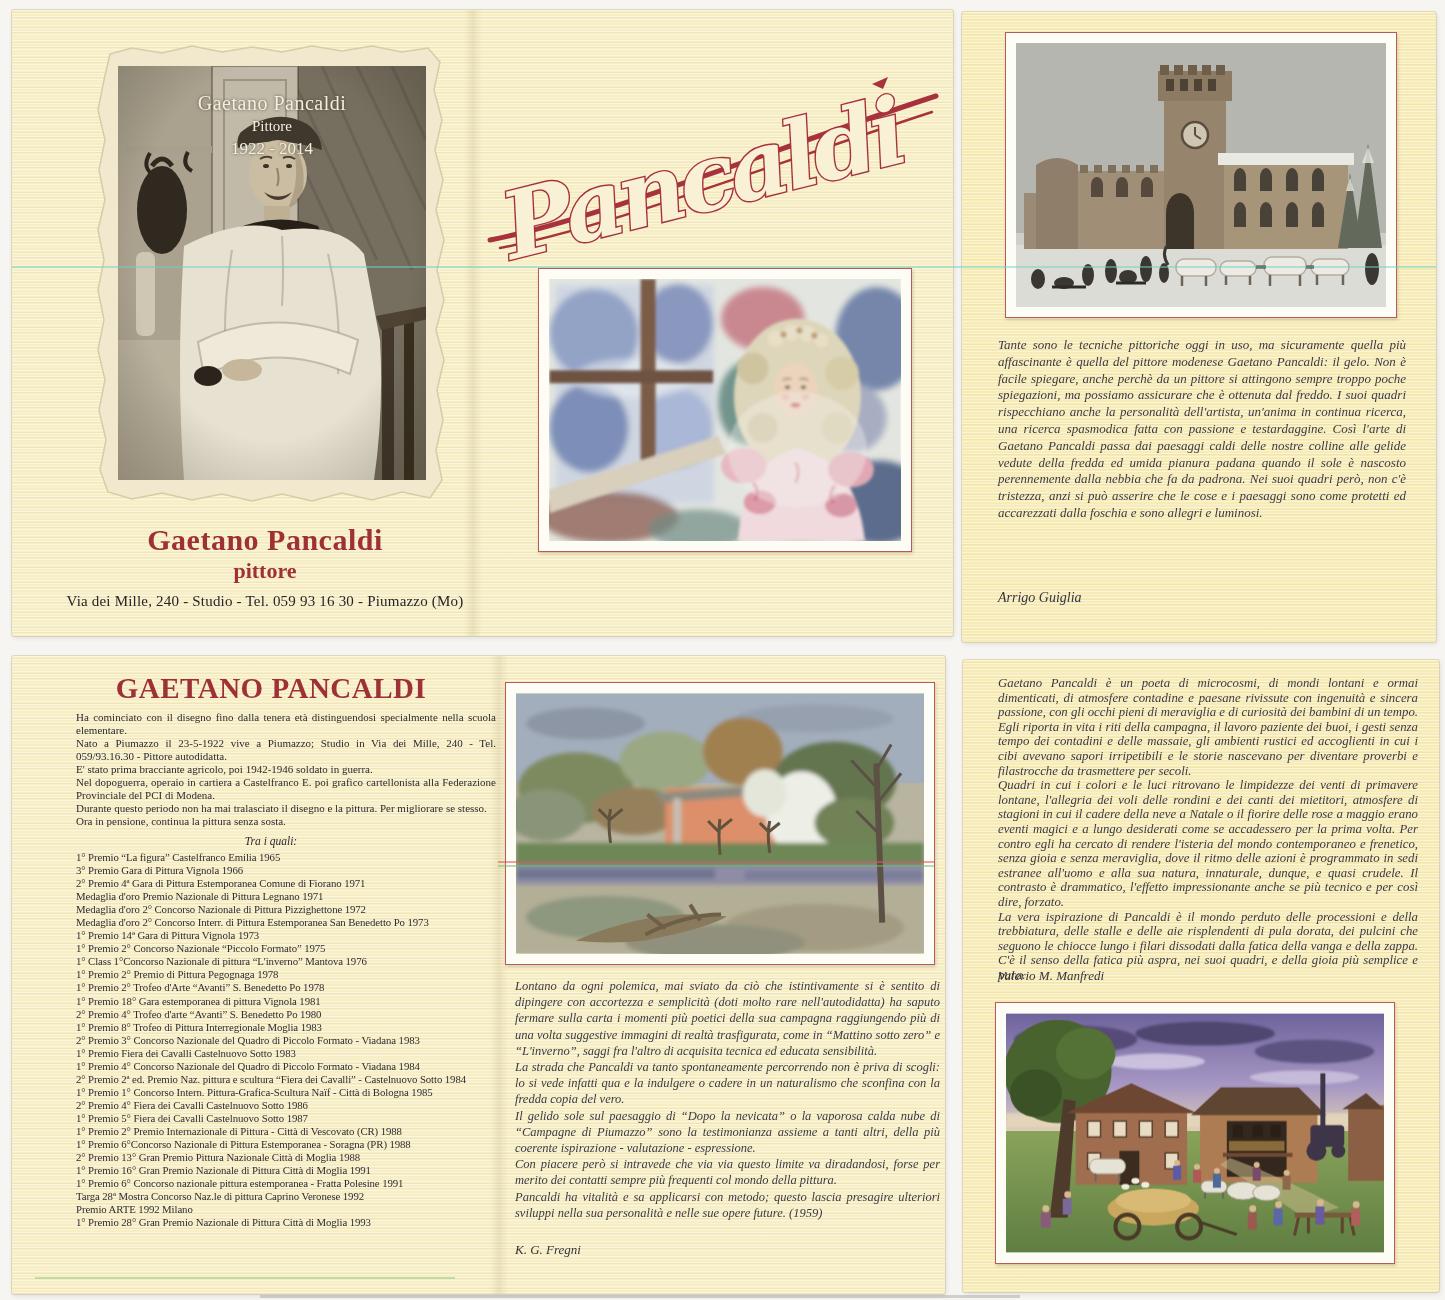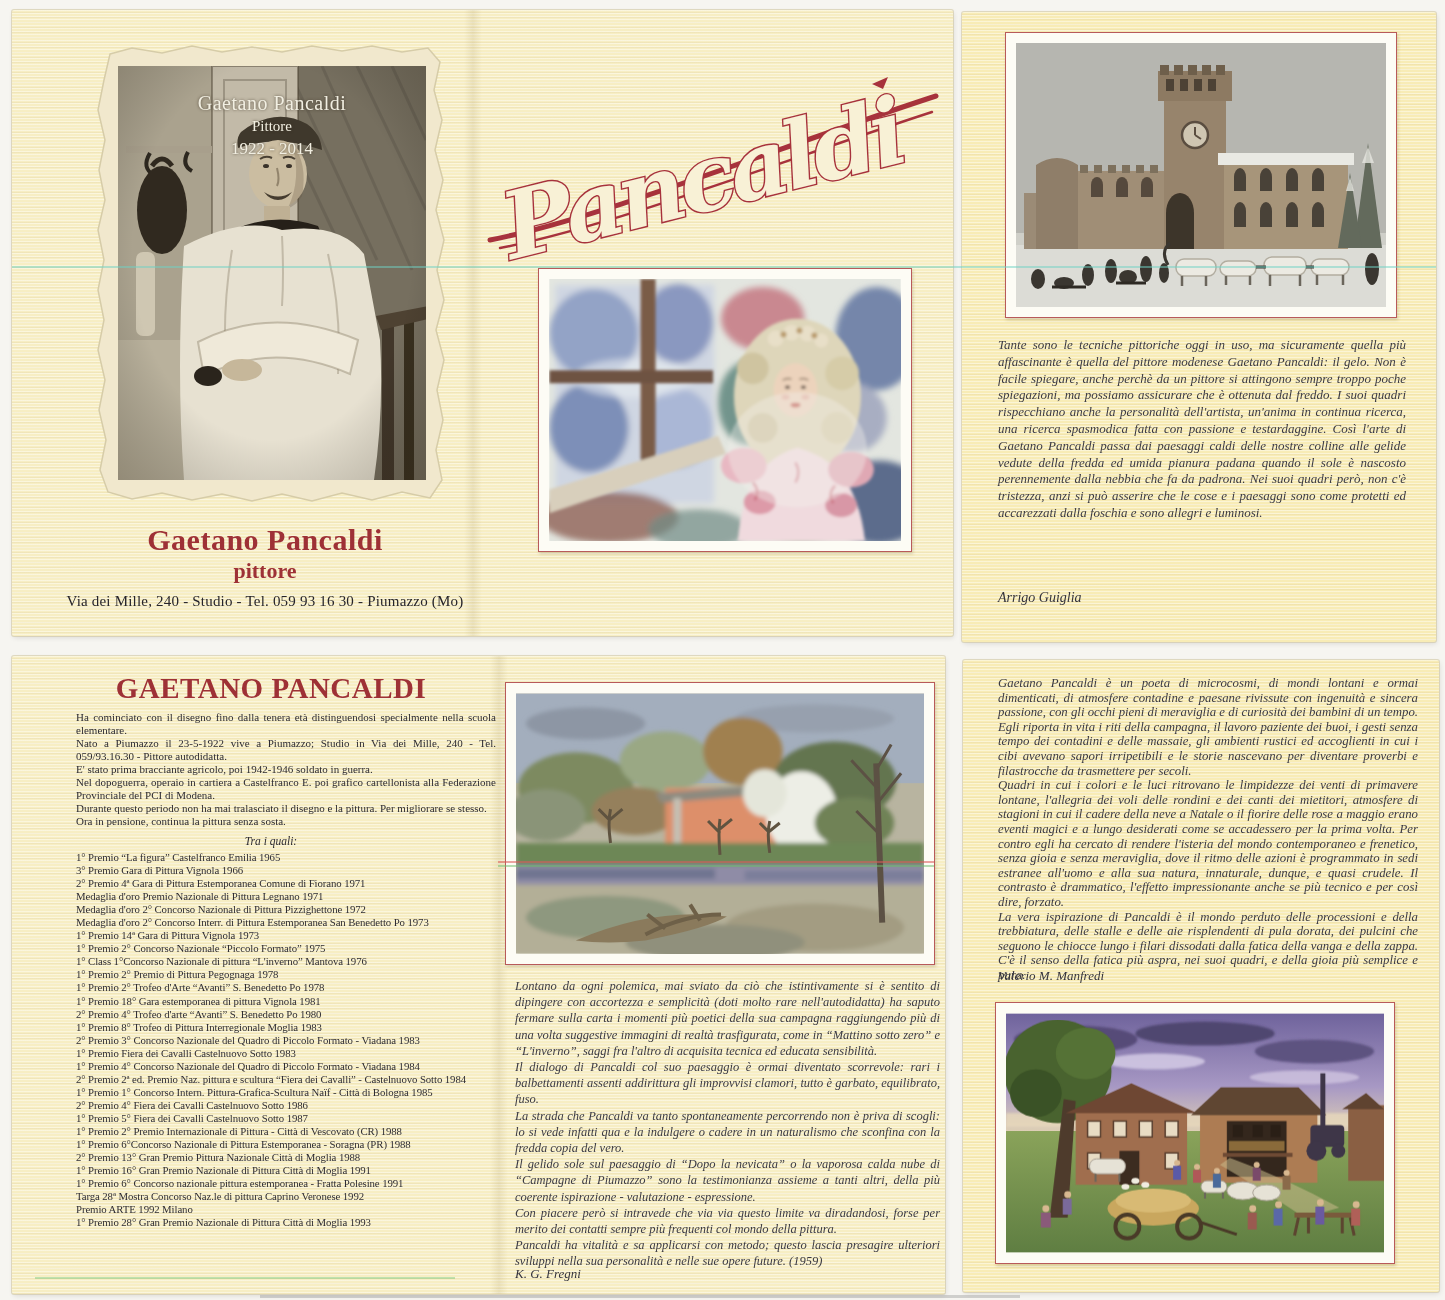--- a/index.html
+++ b/index.html
@@ -408,27 +408,26 @@
       </g>
       <path d="M60 248 Q140 214 212 224 Q192 236 130 248 Q92 252 60 248 Z" fill="#8a7a5c"></path>
       <g stroke="#6e6048" stroke-width="4" fill="none">
         <path d="M130 242 q40 -20 76 -20 M150 236 l-18 -14 M185 228 l-10 -16"></path>
       </g>
     </svg>
   </div>
 
   <div class="itext" style="left:503px;top:322px;width:425px;position:absolute;font-size:12.5px;line-height:16.2px;">
       <p>Lontano da ogni polemica, mai sviato da ciò che istintivamente si è sentito di dipingere con accortezza e semplicità (doti molto rare nell'autodidatta) ha saputo fermare sulla carta i momenti più poetici della sua campagna raggiungendo più di una volta suggestive immagini di realtà trasfigurata, come in “Mattino sotto zero” e “L'inverno”, saggi fra l'altro di acquisita tecnica ed educata sensibilità.</p>
-      <p>Il dialogo di Pancaldi col suo paesaggio è ormai diventato scorrevole: rari i balbettamenti assenti addirittura gli improvvisi clamori, tutto è garbato, equilibrato, fuso.</p>
       <p>La strada che Pancaldi va tanto spontaneamente percorrendo non è priva di scogli: lo si vede infatti qua e la indulgere o cadere in un naturalismo che sconfina con la fredda copia del vero.</p>
       <p>Il gelido sole sul paesaggio di “Dopo la nevicata” o la vaporosa calda nube di “Campagne di Piumazzo” sono la testimonianza assieme a tanti altri, della più coerente ispirazione - valutazione - espressione.</p>
       <p>Con piacere però si intravede che via via questo limite va diradandosi, forse per merito dei contatti sempre più frequenti col mondo della pittura.</p>
       <p>Pancaldi ha vitalità e sa applicarsi con metodo; questo lascia presagire ulteriori sviluppi nella sua personalità e nelle sue opere future. (1959)</p>
     </div>
-  <div class="sig" style="position:absolute;left:503px;top:610px;width:420px;font-size:13px;">K. G. Fregni</div>
+  <div class="sig" style="position:absolute;left:503px;top:586px;width:420px;font-size:13px;">K. G. Fregni</div>
 </div>
 
 <div class="panel warm" style="left:963px;top:660px;width:476px;height:632px;">
   <div class="itext" style="left:35px;top:16px;width:420px;position:absolute;font-size:12.8px;line-height:14.6px;">
       <p>Gaetano Pancaldi è un poeta di microcosmi, di mondi lontani e ormai dimenticati, di atmosfere contadine e paesane rivissute con ingenuità e sincera passione, con gli occhi pieni di meraviglia e di curiosità dei bambini di un tempo. Egli riporta in vita i riti della campagna, il lavoro paziente dei buoi, i gesti senza tempo dei contadini e delle massaie, gli ambienti rustici ed accoglienti in cui i cibi avevano sapori irripetibili e le storie nascevano per diventare proverbi e filastrocche da trasmettere per secoli.</p>
       <p>Quadri in cui i colori e le luci ritrovano le limpidezze dei venti di primavere lontane, l'allegria dei voli delle rondini e dei canti dei mietitori, atmosfere di stagioni in cui il cadere della neve a Natale o il fiorire delle rose a maggio erano eventi magici e a lungo desiderati come se accadessero per la prima volta. Per contro egli ha cercato di rendere l'isteria del mondo contemporaneo e frenetico, senza gioia e senza meraviglia, dove il ritmo delle azioni è programmato in sedi estranee all'uomo e alla sua natura, innaturale, dunque, e quasi crudele. Il contrasto è drammatico, l'effetto impressionante anche se più tecnico e per così dire, forzato.</p>
       <p>La vera ispirazione di Pancaldi è il mondo perduto delle processioni e della trebbiatura, delle stalle e delle aie risplendenti di pula dorata, dei pulcini che seguono le chiocce lungo i filari dissodati dalla fatica della vanga e della zappa. C'è il senso della fatica più aspra, nei suoi quadri, e della gioia più semplice e pura.</p>
     </div>
   <div class="sig" style="position:absolute;left:35px;top:308px;width:390px;font-size:13px;">Valerio M. Manfredi</div>
 

